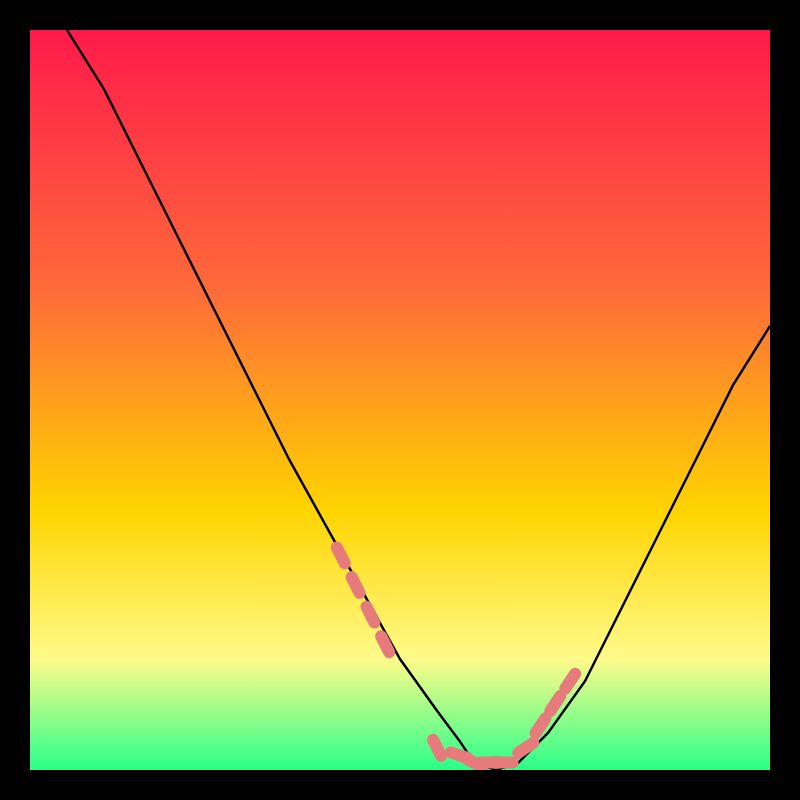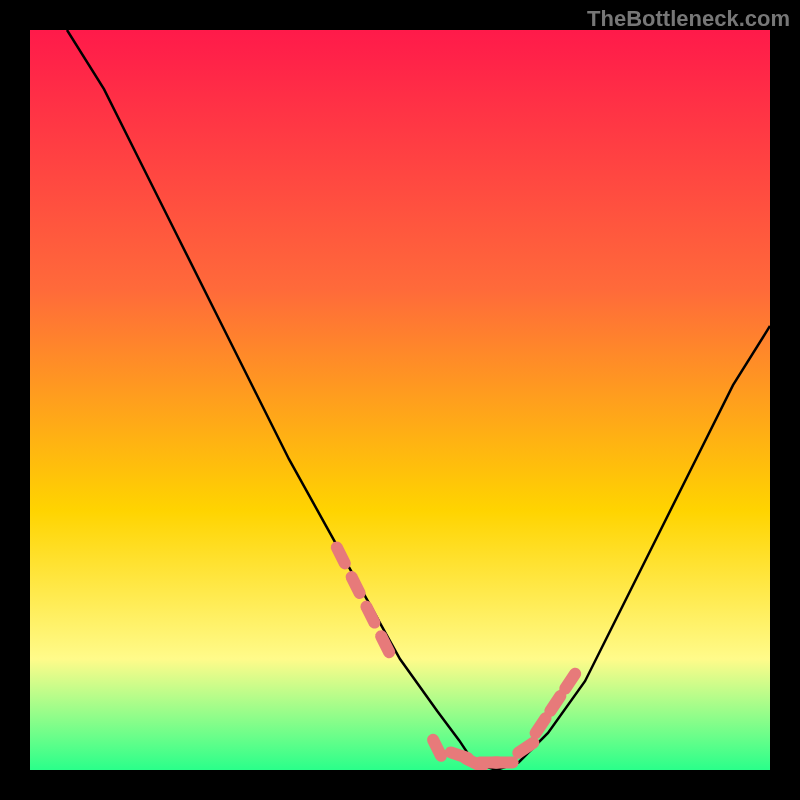--- a/index.html
+++ b/index.html
@@ -34,21 +34,20 @@
     height: 740px;
   }
   svg {
     display: block;
   }
 </style>
 </head>
 <body>
 
 <div class="container">
-  <div class="watermark">TheBottleneck.com</div>
   <div class="plot-area">
     <svg id="chart-svg" width="740" height="740" viewBox="0 0 740 740">
       <defs>
         <linearGradient id="bg-grad" x1="0" y1="0" x2="0" y2="1">
           <stop id="g0" offset="0%" stop-color="#ff1a4a"></stop>
           <stop id="g1" offset="35%" stop-color="#ff6a3a"></stop>
           <stop id="g2" offset="65%" stop-color="#ffd400"></stop>
           <stop id="g3" offset="85%" stop-color="#fffb8a"></stop>
           <stop id="g4" offset="100%" stop-color="#2aff8a"></stop>
         </linearGradient>

